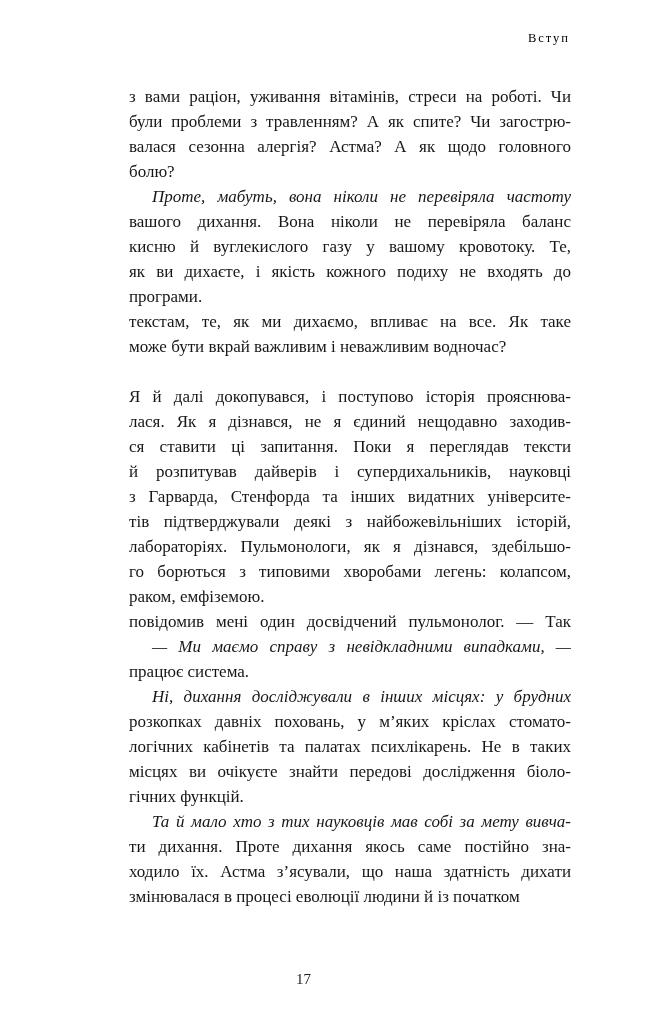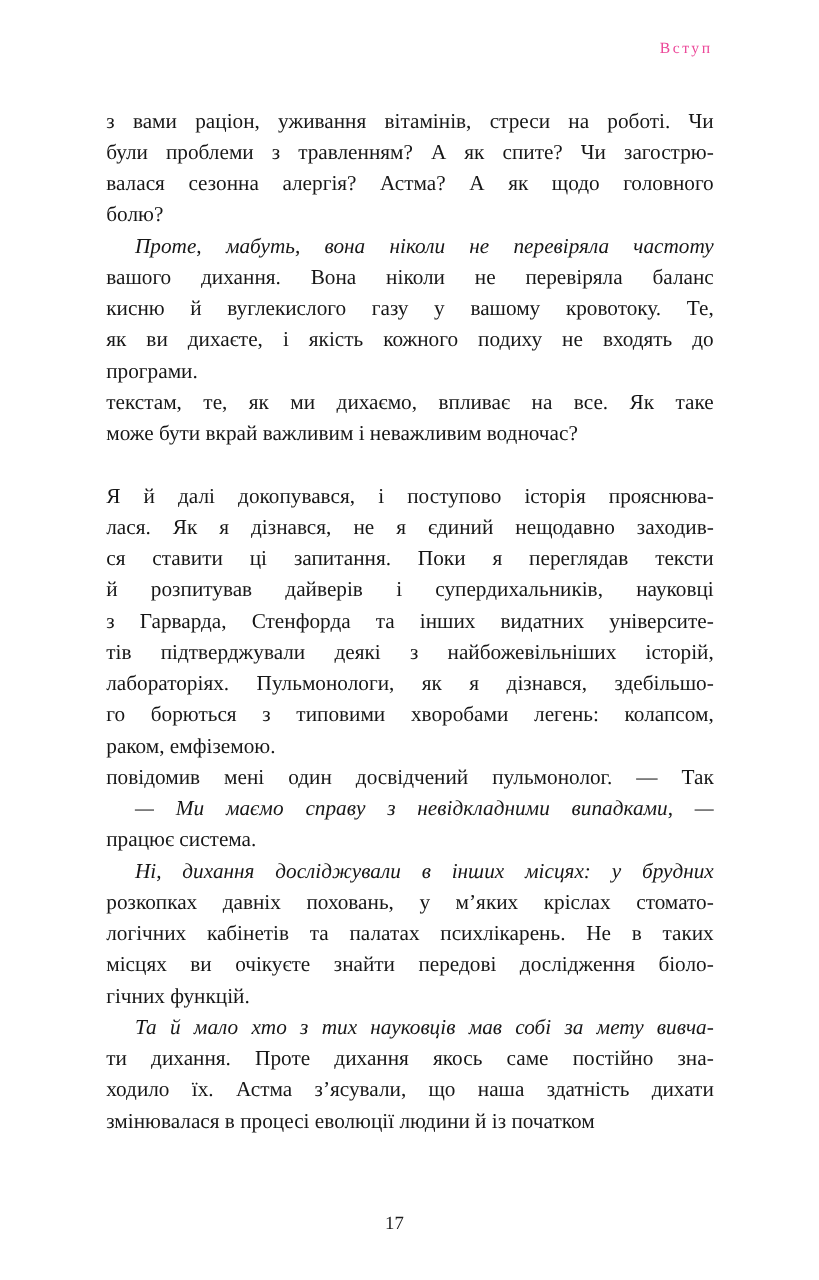--- a/index.html
+++ b/index.html
@@ -15,49 +15,50 @@
     color: #161616;
     font-family: "Liberation Serif", "DejaVu Serif", serif;
     overflow: hidden;
   }
   .running-head {
     position: absolute;
     top: 31px;
     right: 85px;
     font-size: 12.5px;
     letter-spacing: 2px;
-    color: #ec4899;
+    color: #000000;
     text-align: right;
   }
   .body-text {
     position: absolute;
     top: 84px;
     left: 85px;
     width: 486px;
     font-size: 17px;
     line-height: 25px;
   }
   .paragraph { margin: 0; }
   .paragraph.gap-before { margin-top: 25px; }
   .line {
     text-align: justify;
     text-align-last: justify;
     white-space: normal;
+    margin-left: 44px;
   }
   .line.last {
     text-align-last: left;
   }
   .line.indent {
     text-indent: 23px;
     font-style: italic;
   }
   .folio {
     position: absolute;
     bottom: 36px;
-    left: 16px;
+    left: 4px;
     width: 599px;
     text-align: center;
     font-size: 15px;
     color: #1c1c1c;
   }
 </style>
 </head>
 <body>
 
 <div class="page">

